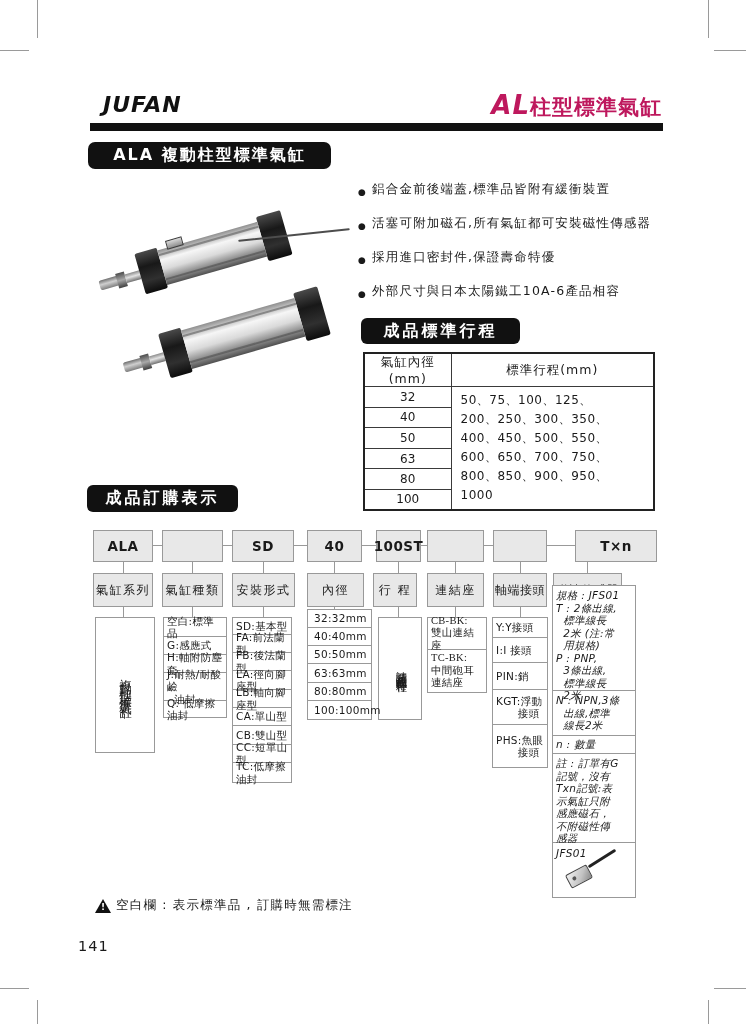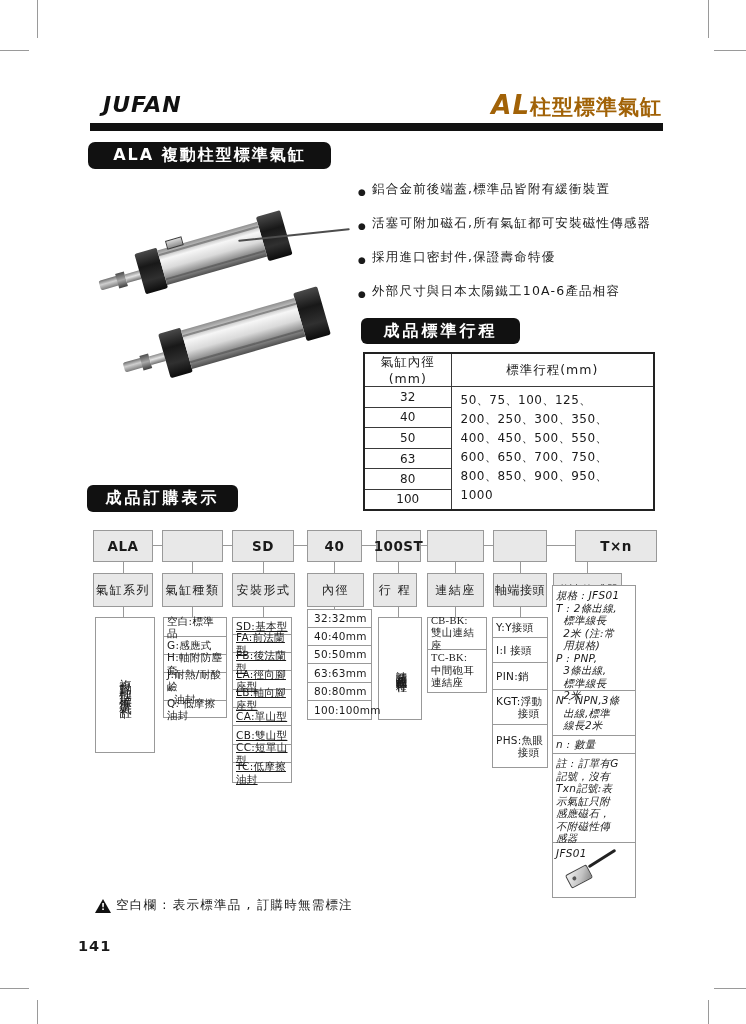--- a/index.html
+++ b/index.html
@@ -5,21 +5,21 @@
   * { margin:0; padding:0; box-sizing:border-box; }
   html,body { background:#fff; }
   .page { position:relative; width:746px; height:1024px; background:#fff; overflow:hidden;
           font-family:"DejaVu Sans","Liberation Sans",sans-serif; color:#1a1a1a; }
   .abs { position:absolute; }
   .cropline { position:absolute; background:#9a9a9a; }
 
   
   .brand { position:absolute; left:103px; top:92px; font-size:22px; font-weight:bold;
            font-style:italic; letter-spacing:1px; color:#111; }
-  .hdr-right { position:absolute; right:84px; top:90px; display:flex; align-items:baseline; color:#a16207; }
+  .hdr-right { position:absolute; right:84px; top:90px; display:flex; align-items:baseline; color:#be185d; }
   .hdr-al { font-size:26px; font-weight:bold; font-style:italic; letter-spacing:1px; }
   .hdr-cjk { font-size:21px; font-weight:bold; letter-spacing:1px; }
   .hdr-bar { position:absolute; left:90px; top:123px; width:573px; height:8px; background:#111; }
 
   .blacktag { position:absolute; background:#111; color:#fff; font-weight:bold;
               display:flex; align-items:center; justify-content:center; border-radius:7px; }
 
   
   .features { position:absolute; left:358px; top:181px; width:305px; display:flex;
               flex-direction:column; gap:15px; }
@@ -79,21 +79,21 @@
                background:linear-gradient(180deg,#d8d8d8,#8f8f8f); border:1px solid #3c3c3c; }
   .wire { position:absolute; background:#4d4d4d; height:2px; border-radius:1px; }
 
   
   .footnote { position:absolute; left:95px; top:897px; display:flex; align-items:center; }
   .warn-tri { position:relative; width:0; height:0; border-left:8px solid transparent;
               border-right:8px solid transparent; border-bottom:14px solid #111; margin-right:5px; }
   .warn-tri::after { content:"!"; position:absolute; left:-2px; top:3px; color:#fff;
                      font-size:9px; font-weight:bold; }
   .fn-text { font-size:12.5px; letter-spacing:1.2px; }
-  .pagenum { position:absolute; left:78px; top:938px; font-size:14.5px; font-weight:bold; letter-spacing:1px; }
+  .pagenum { position:absolute; left:78px; top:938px; font-size:14.5px; font-weight:normal; letter-spacing:1px; }
 </style>
 </head>
 <body>
 
 <div class="page">
 
   <div class="cropline" style="left:37px;top:0;width:1px;height:38px;"></div>
   <div class="cropline" style="left:708px;top:0;width:1px;height:38px;"></div>
   <div class="cropline" style="left:0;top:50px;width:29px;height:1px;"></div>
   <div class="cropline" style="left:714px;top:50px;width:32px;height:1px;"></div>
@@ -232,21 +232,21 @@
 
   <div class="col" style="left:163px;top:617px;width:64px;">
     <div class="dcell" style="height:20px;">空白:標準品</div>
     <div class="dcell" style="height:18px;">G:感應式</div>
     <div class="dcell" style="height:18px;">H:軸附防塵套</div>
     <div class="dcell pre" style="height:28px;">J:耐熱/耐酸鹼
   油封</div>
     <div class="dcell" style="height:17px;">Q: 低摩擦油封</div>
   </div>
 
-  <div class="col" style="left:232px;top:617px;width:60px;text-decoration:underline;">
+  <div class="col" style="left:232px;top:617px;width:60px;">
     <div class="dcell" style="height:18px;">SD:基本型</div>
     <div class="dcell" style="height:18px;">FA:前法蘭型</div>
     <div class="dcell" style="height:18px;">FB:後法蘭型</div>
     <div class="dcell" style="height:19px;">LA:徑向腳座型</div>
     <div class="dcell" style="height:18px;">LB:軸向腳座型</div>
     <div class="dcell" style="height:18px;">CA:單山型</div>
     <div class="dcell" style="height:19px;">CB:雙山型</div>
     <div class="dcell" style="height:18px;">CC:短單山型</div>
     <div class="dcell" style="height:20px;">TC:低摩擦油封</div>
   </div>

